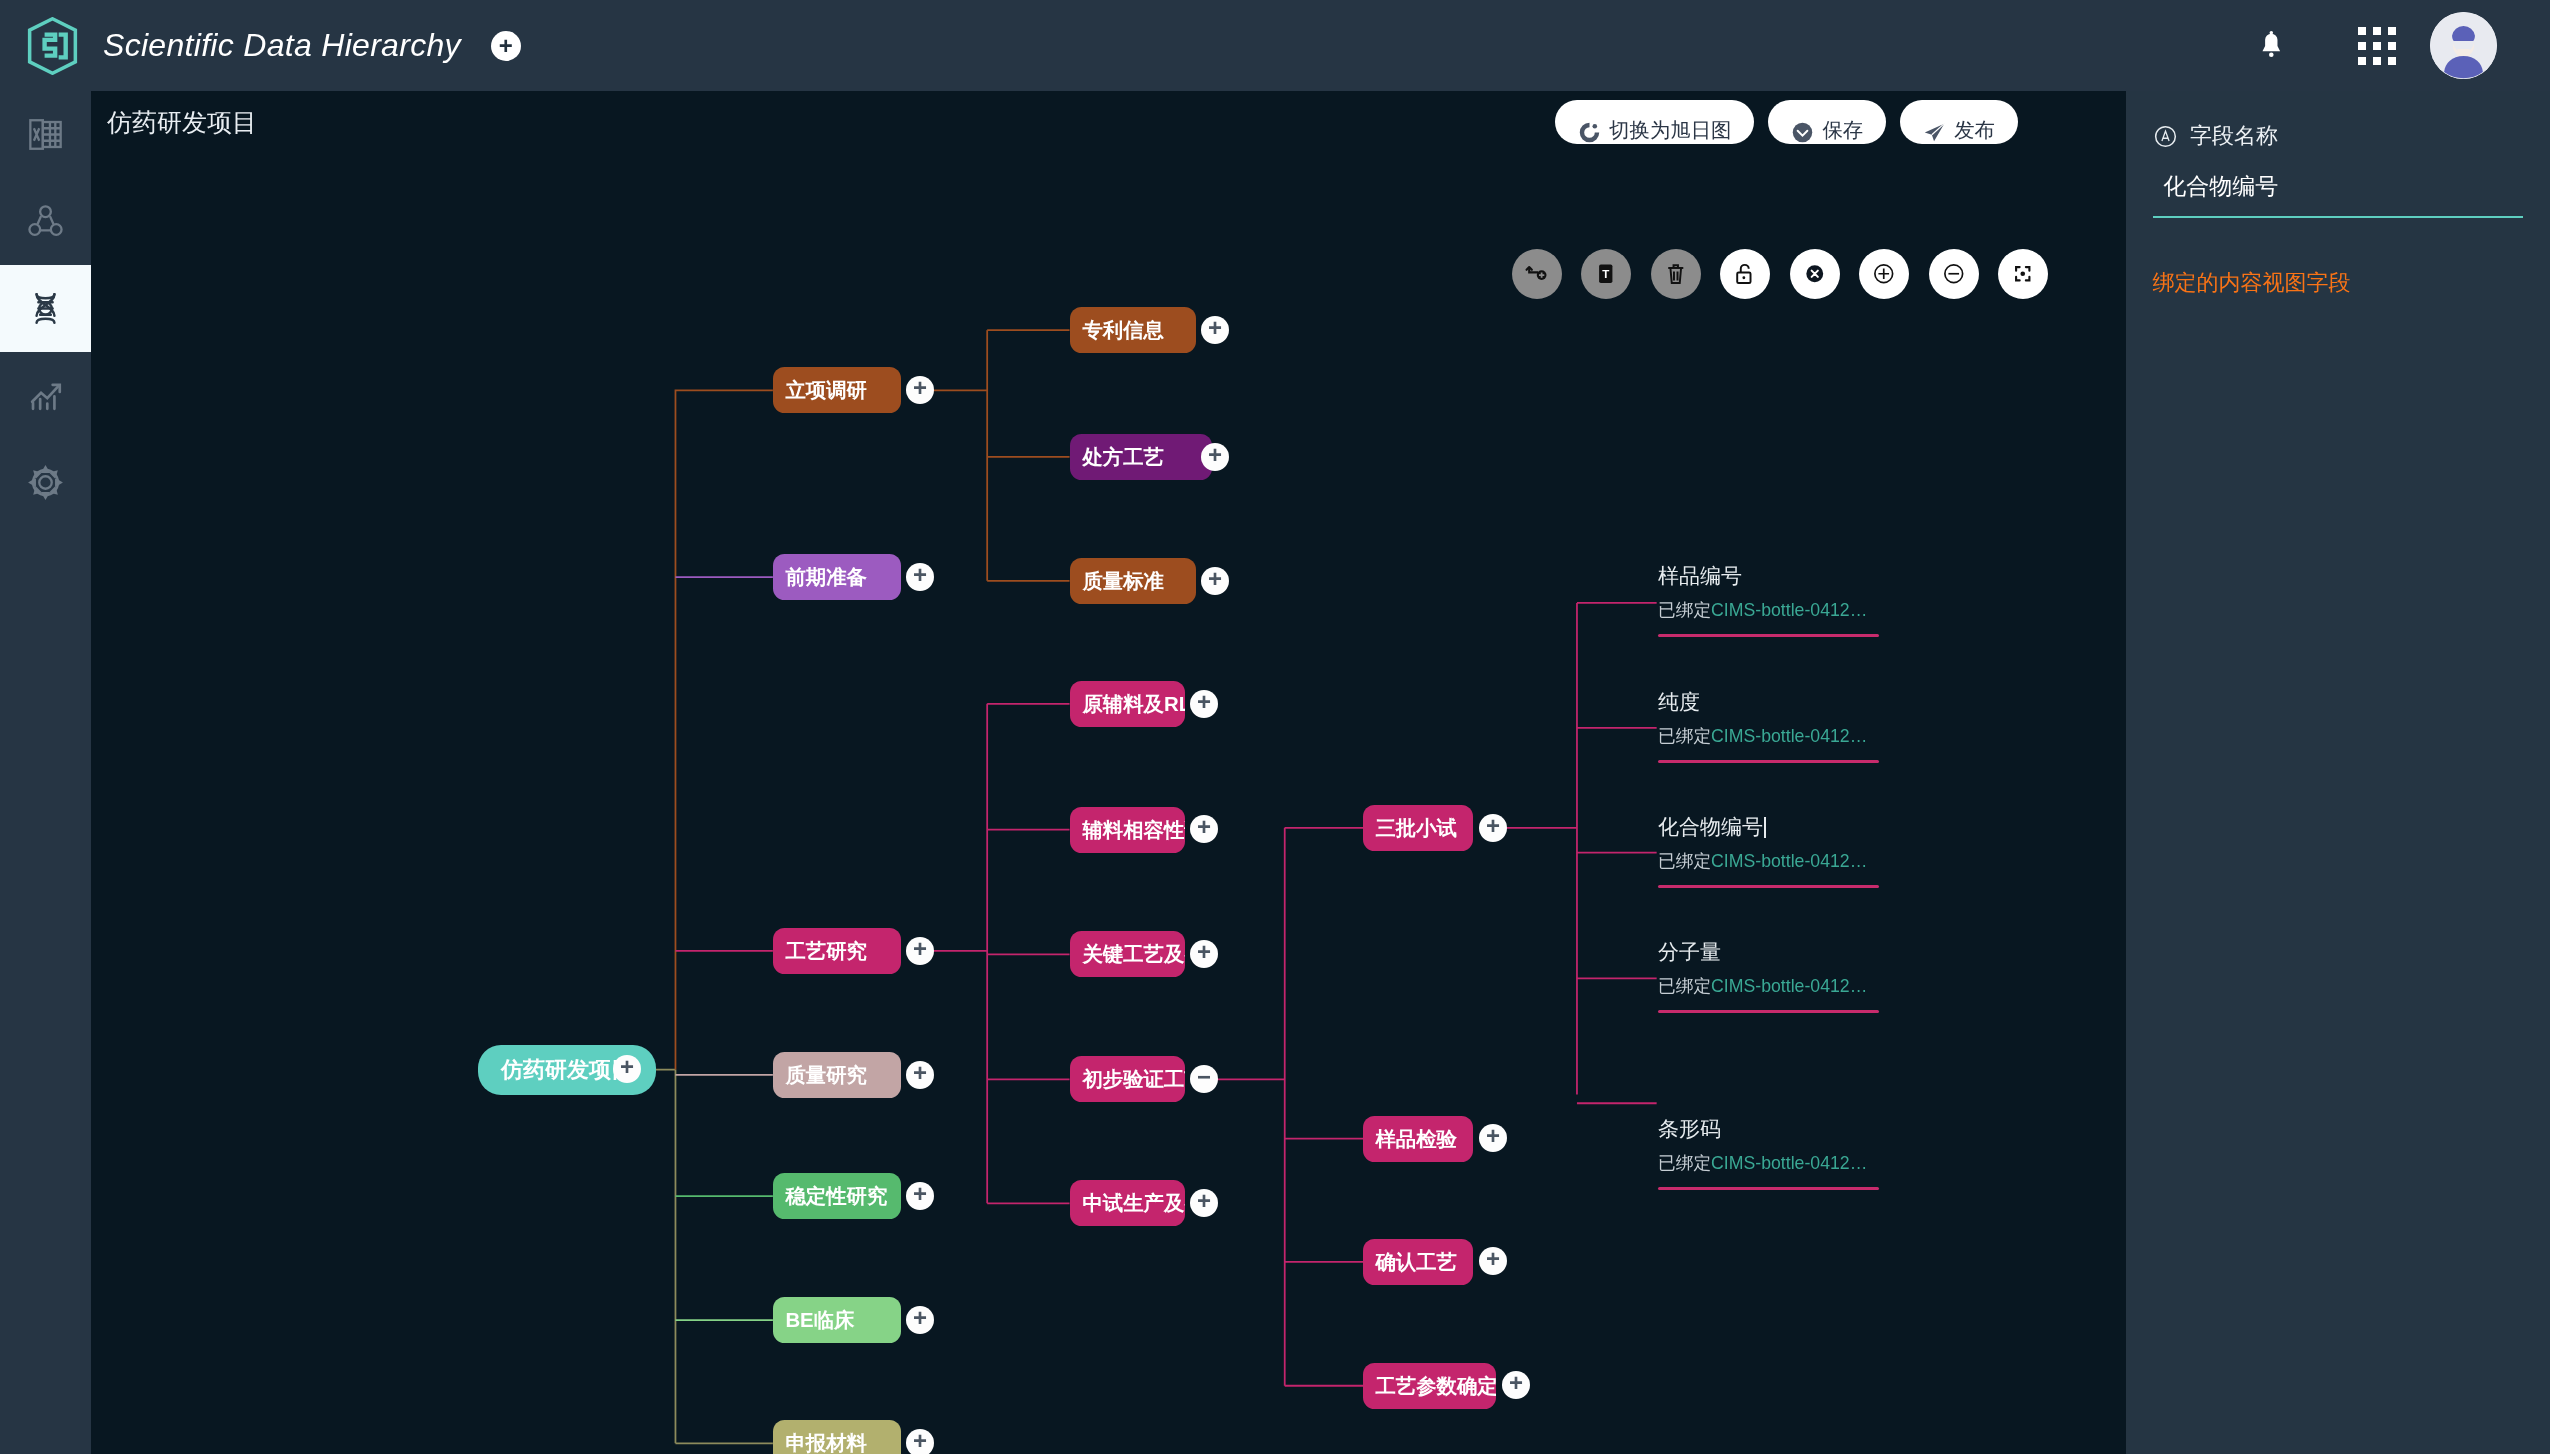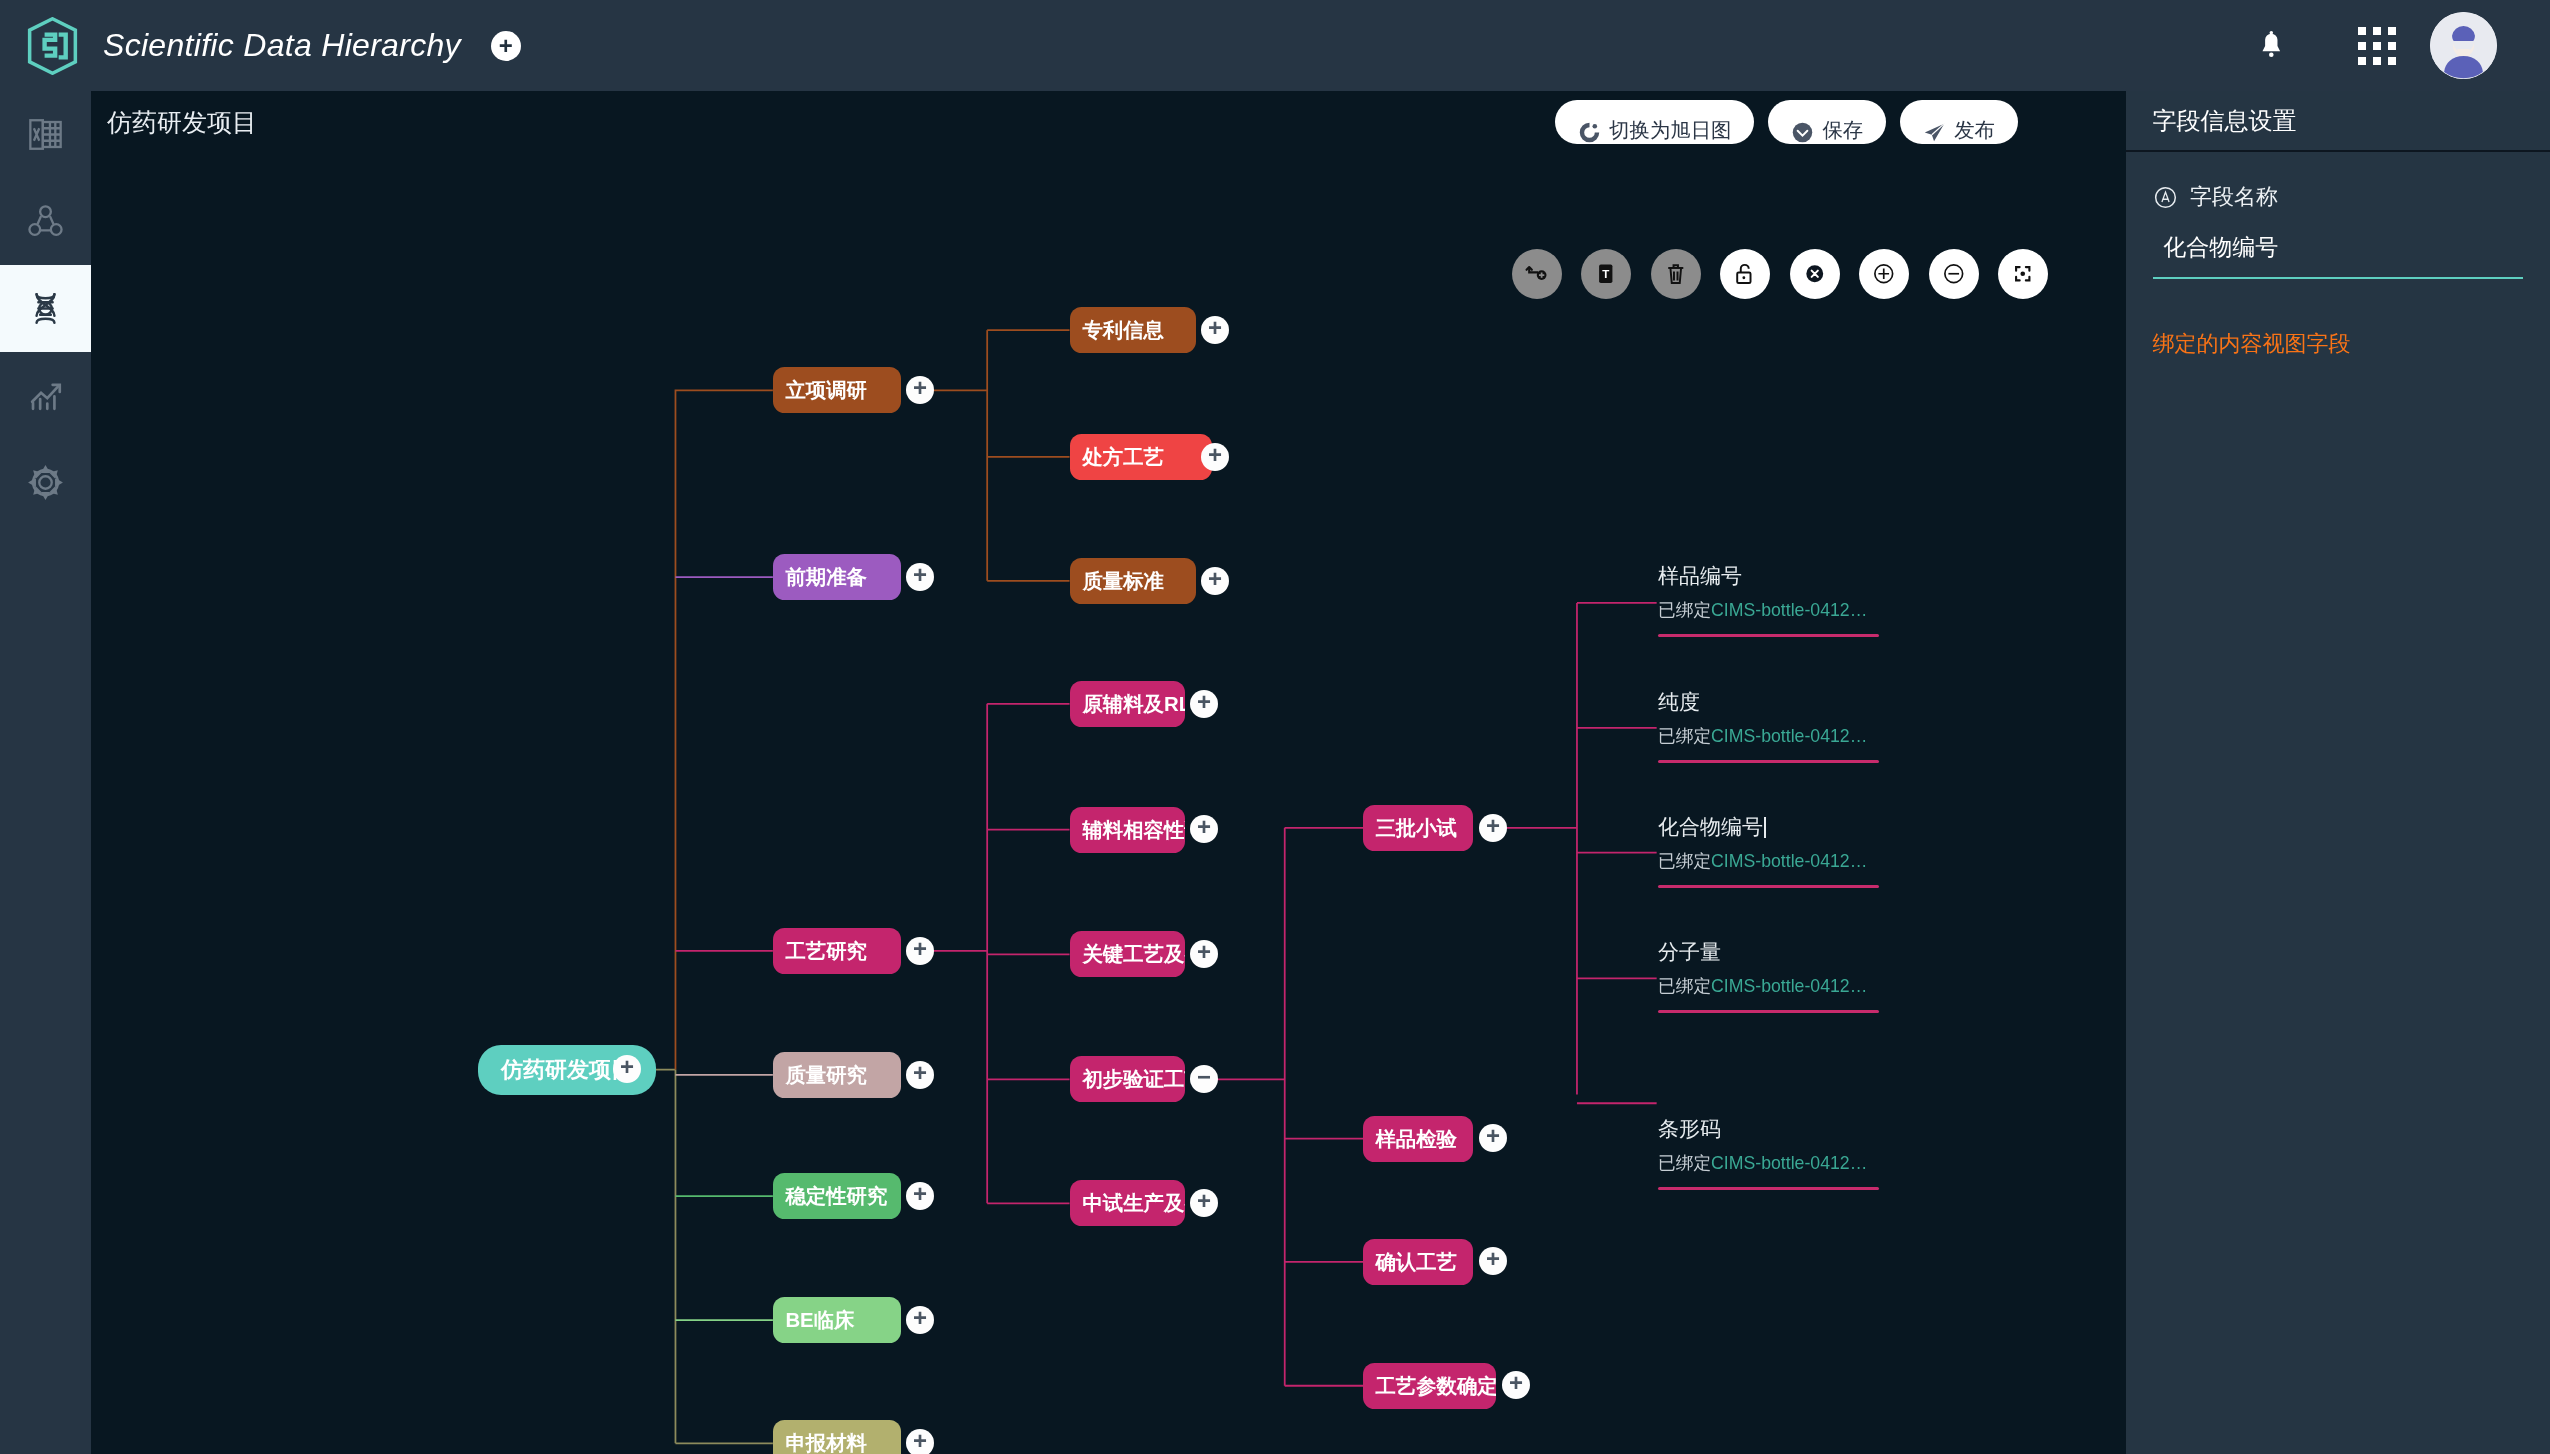--- a/index.html
+++ b/index.html
@@ -422,21 +422,21 @@
         </div>
         <div class="toggle" style="left: 815px; top: 1338px;">
           <span>+</span>
         </div>
         <div class="node" style="left: 979px; top: 216px; width: 126px; background: rgb(157, 77, 31);">
           <span>专利信息</span>
         </div>
         <div class="toggle" style="left: 1110px; top: 225px;">
           <span>+</span>
         </div>
-        <div class="node" style="left: 979px; top: 343px; width: 142px; background: #ef4444;">
+        <div class="node" style="left: 979px; top: 343px; width: 142px; background: #701a75;">
           <span>处方工艺</span>
         </div>
         <div class="toggle" style="left: 1110px; top: 352px;">
           <span>+</span>
         </div>
         <div class="node" style="left: 979px; top: 467px; width: 126px; background: rgb(157, 77, 31);">
           <span>质量标准</span>
         </div>
         <div class="toggle" style="left: 1110px; top: 476px;">
           <span>+</span>
@@ -521,23 +521,20 @@
         <div class="leaf" style="left: 1567px; top: 1024px;">
           <div class="lt">条形码</div>
           <div class="lb"><span>已绑定</span><b>CIMS-bottle-0412…</b></div>
           <div class="lu"></div>
         </div>
       </div>
 
   </div>
 
   <div class="rpanel">
-    <div class="rp-head">
-      <h2>字段信息设置</h2>
-    </div>
 
     <div class="rp-sec">
       <div class="rp-lab">
         <svg viewBox="0 0 28 28" fill="none" stroke="#e6ebef" stroke-width="1.7">
           <circle cx="14" cy="14" r="11"></circle>
           <path d="M10 19 L14 8 L18 19 M11.5 16 h5" stroke-width="1.5"></path>
         </svg>
         <span>字段名称</span>
       </div>
       <div class="rp-input">化合物编号</div>

